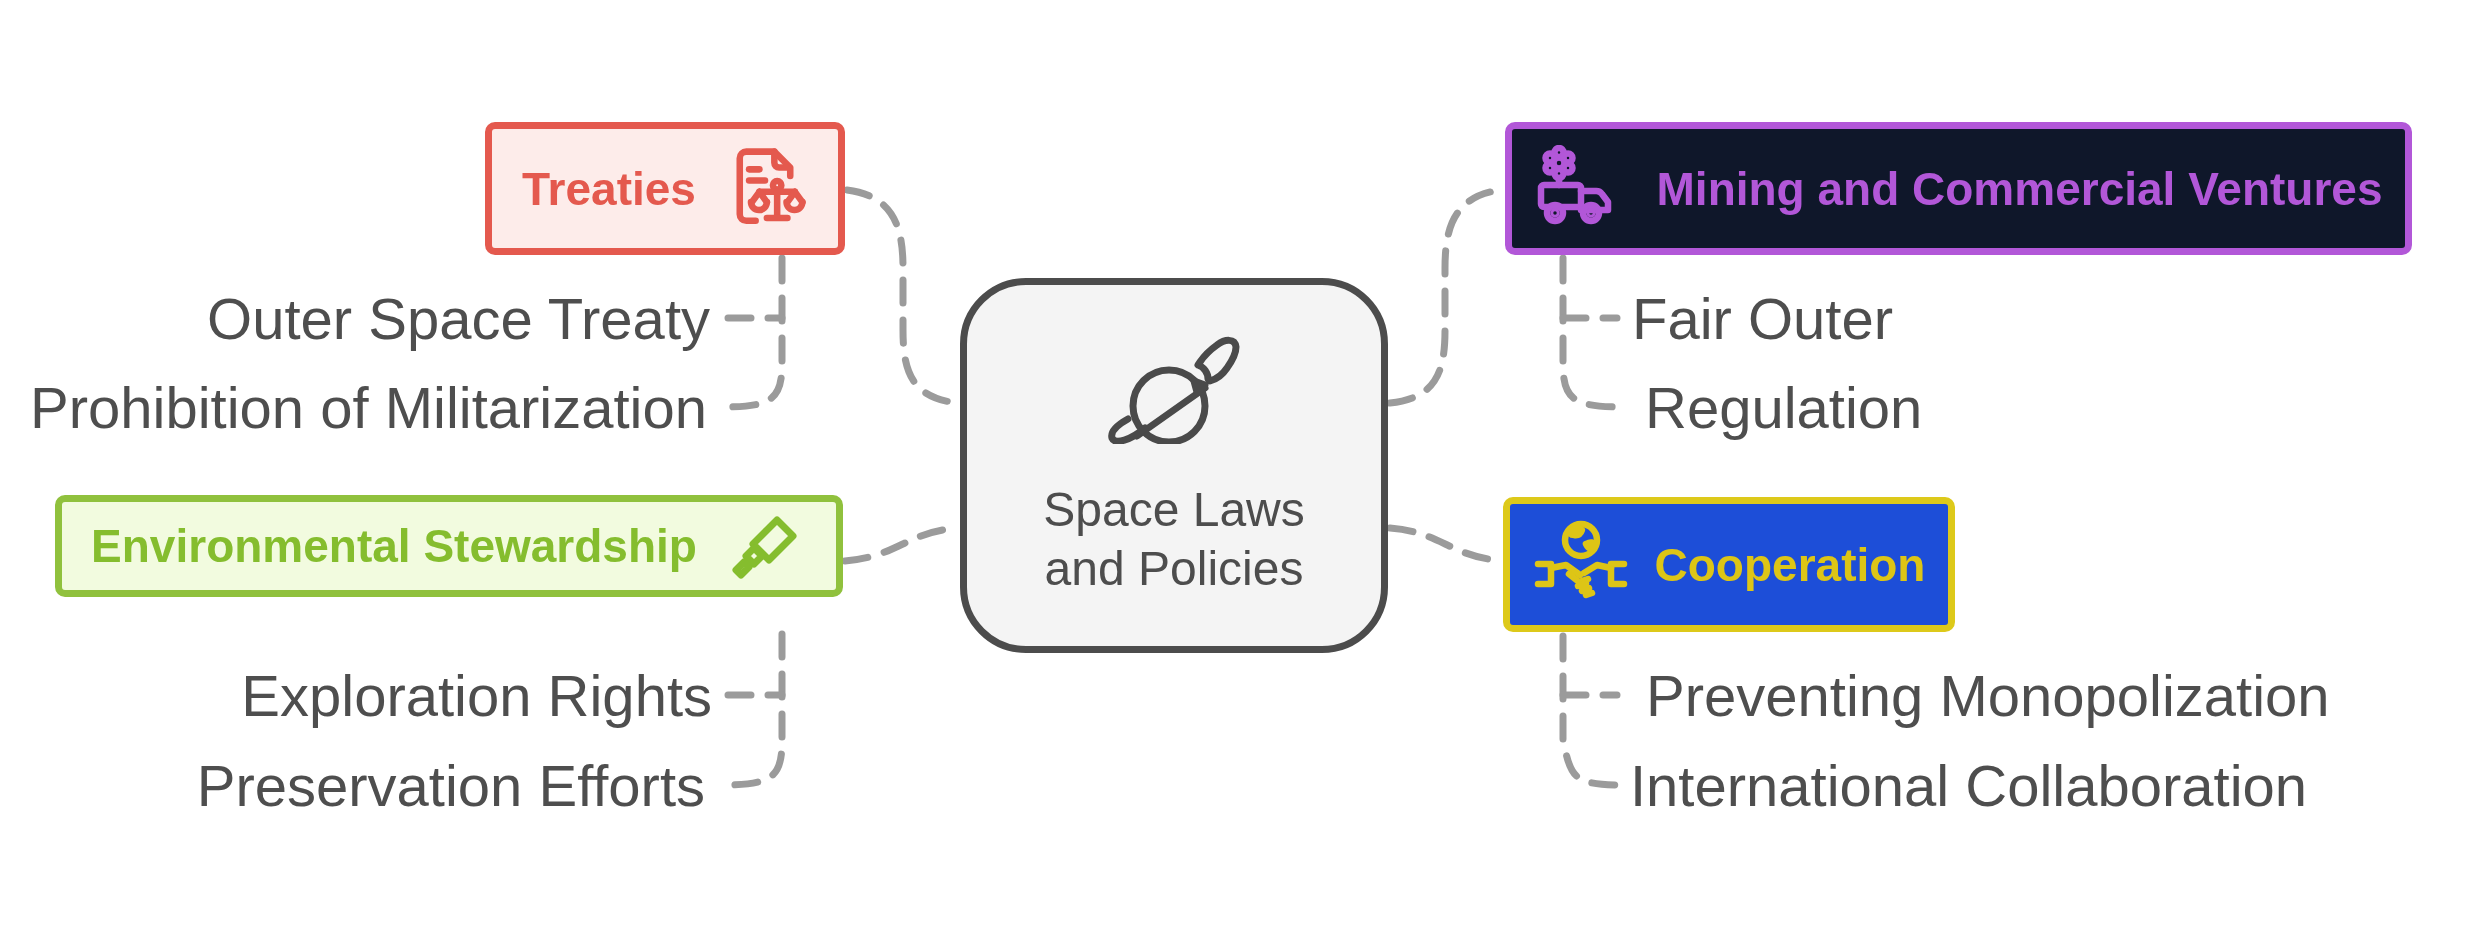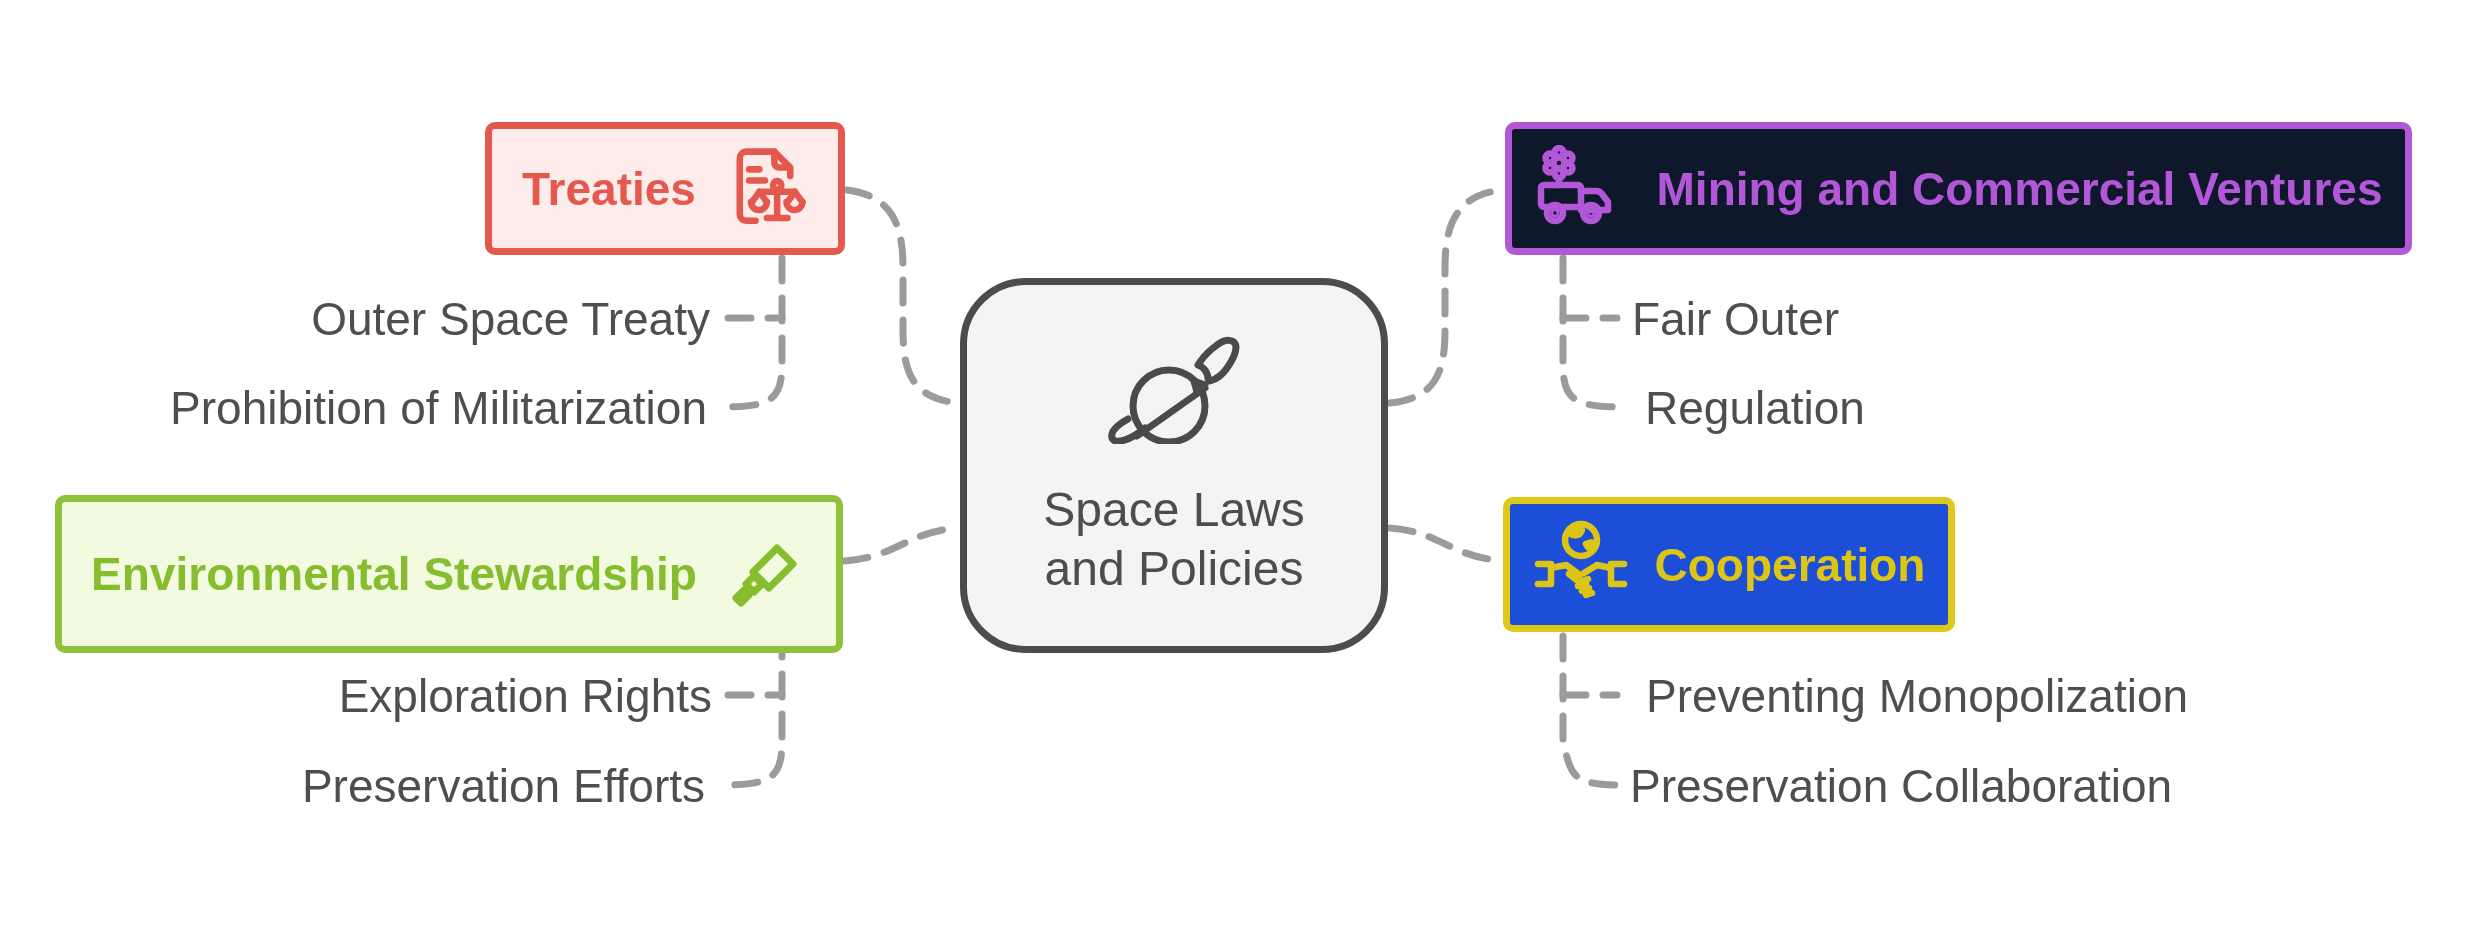--- a/index.html
+++ b/index.html
@@ -12,31 +12,31 @@
   }
   svg.connectors{position:absolute;left:0;top:0;pointer-events:none;}
   .node{
     position:absolute;box-sizing:border-box;
     display:flex;align-items:center;justify-content:center;
     border:7px solid #000;
   }
   .branch{border-radius:10px;font-size:46px;gap:26px;white-space:nowrap;font-weight:bold;}
   .blabel{white-space:nowrap;}
   .node-treaties{left:485px;top:122px;width:360px;height:133px;background:#fdecea;border-color:#e4594e;color:#e4594e;}
-  .node-environmental{left:55px;top:495px;width:788px;height:158px;background:#f2fbdf;border-color:#90c13d;color:#85bd2e;}
+  .node-environmental{left:55px;top:495px;width:788px;height:102px;background:#f2fbdf;border-color:#90c13d;color:#85bd2e;}
   .node-mining{left:1505px;top:122px;width:907px;height:133px;background:#0f172a;border-color:#b257d8;color:#b257d8;}
   .node-cooperation{left:1503px;top:497px;width:452px;height:135px;background:#1d4ed8;border-color:#ddc91a;color:#ddc516;}
   .node-center{
     left:960px;top:278px;width:428px;height:375px;
     background:#f4f4f4;border-color:#4c4c4c;border-radius:66px;
     flex-direction:column;gap:37px;color:#4d4d4d;
   }
   .center-label{font-size:48px;line-height:1.22;text-align:center;color:#4d4d4d;}
   .child{
-    position:absolute;font-size:46px;line-height:54px;
+    position:absolute;font-size:58px;line-height:54px;
     color:#4e4e4e;white-space:nowrap;
   }
   .child.right-col{text-align:left;}
   .child.left-col{text-align:right;}
   .icon{flex:0 0 auto;display:block;}
 </style>
 </head>
 <body>
 
 <div class="canvas">
@@ -134,15 +134,15 @@
   </div>
 
   <div class="child left-col" style="right:1755px;top:292px">Outer Space Treaty</div>
   <div class="child left-col" style="right:1758px;top:381px">Prohibition of Militarization</div>
   <div class="child left-col" style="right:1753px;top:669px">Exploration Rights</div>
   <div class="child left-col" style="right:1760px;top:759px">Preservation Efforts</div>
 
   <div class="child right-col" style="left:1632px;top:292px">Fair Outer</div>
   <div class="child right-col" style="left:1645px;top:381px">Regulation</div>
   <div class="child right-col" style="left:1646px;top:669px">Preventing Monopolization</div>
-  <div class="child right-col" style="left:1630px;top:759px">Preservation Collaboration</div>
+  <div class="child right-col" style="left:1630px;top:759px">International Collaboration</div>
 
 </div>
 
 </body></html>

